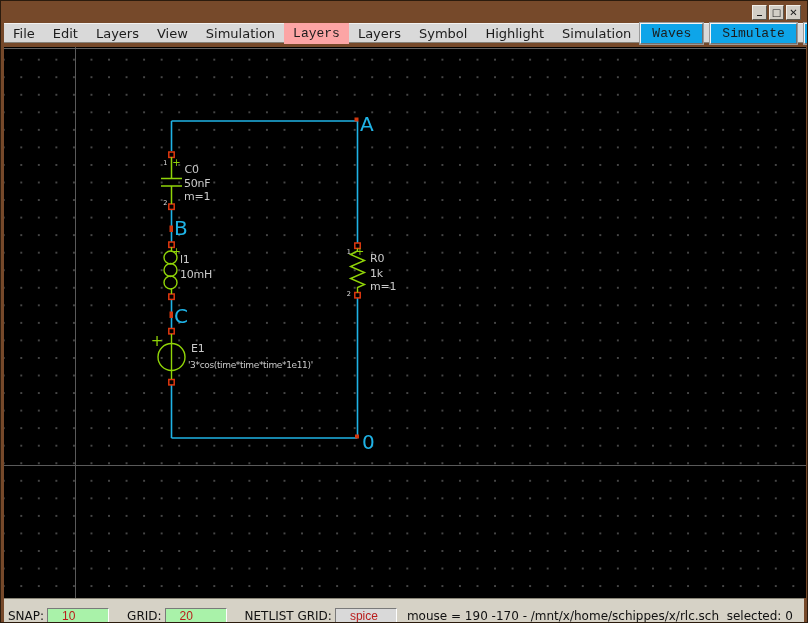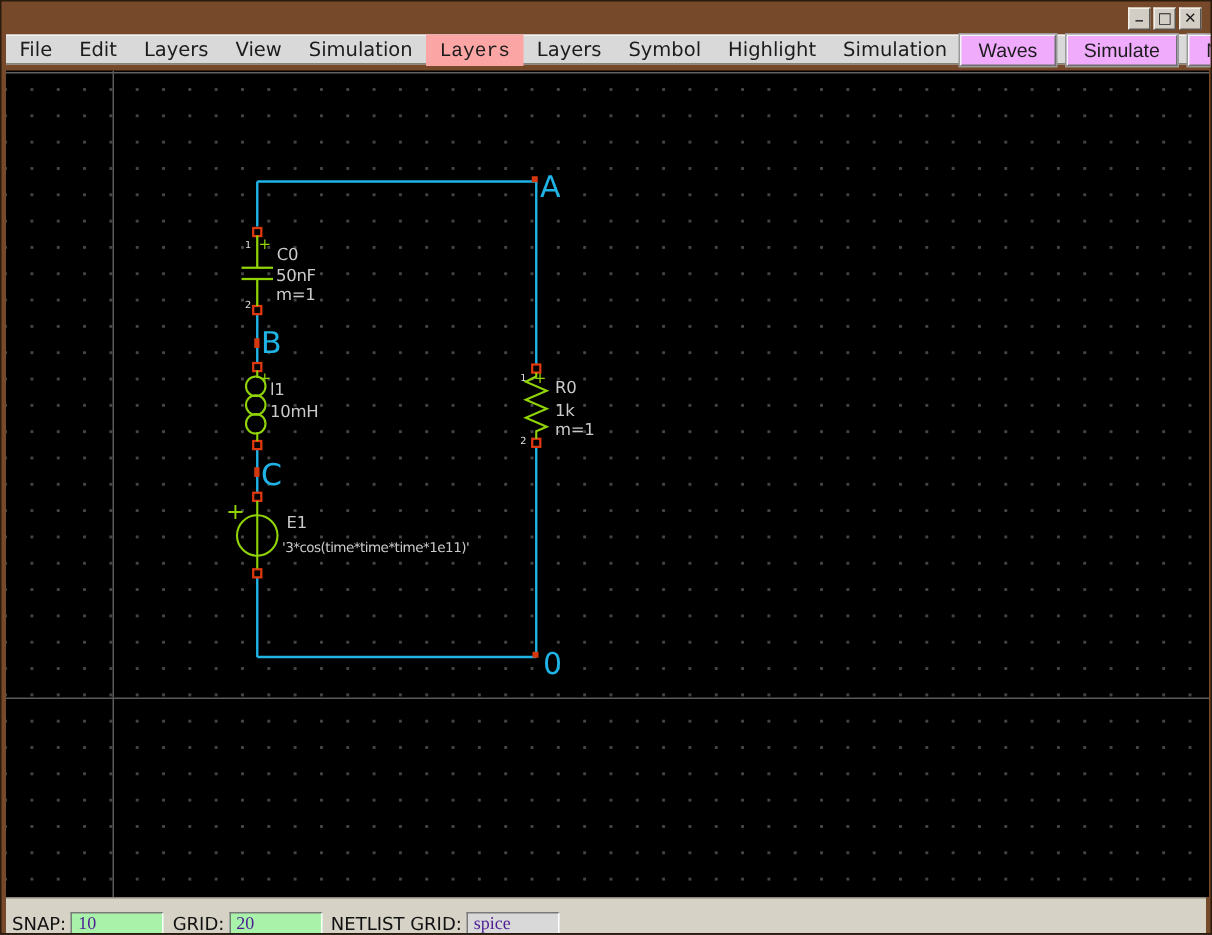--- a/index.html
+++ b/index.html
@@ -33,22 +33,22 @@
   .menubar {
     position:absolute; top:22px; left:3px; right:3px; height:20px;
     background:#d9d9d9; border-top:1px solid #f2f2f2; border-bottom:1px solid #86827a;
     display:flex; align-items:center;
     font-size:13px; color:#1c1c1c;
   }
   .mi { padding:3px 9px; cursor:default; }
   .mi.active { background:#fca5a5;font-family:Liberation Mono, monospace; }
   .tb-spacer { margin-left:auto; }
   .tb {
-    font-family:Liberation Sans, sans-serif;
-    font-size:13px; color:#1c1c1c; background:#f0abfc;
+    font-family:Liberation Mono, monospace;
+    font-size:13px; color:#1c1c1c; background:#0ea5e9;
     border:1px solid; border-color:#f5f5f5 #707070 #707070 #f5f5f5;
     outline:1px solid #9a9a9a; outline-offset:0;
     padding:2px 11px; margin-right:7px; cursor:default;
   }
   .tb:last-child { margin-right:3px; }
 
   
   .canvas {
     position:absolute; top:46px; left:3px; width:802px; height:551px;
     background-color:#000;
@@ -70,26 +70,26 @@
   .statusbar {
     position:absolute; top:597px; left:3px; right:3px; height:34px;
     background:#d6d2c6; border-top:1px solid #8a8678;
     display:flex; align-items:center;
     font-size:12px; color:#111;
   }
   .sb-label { margin-left:4px; }
   .sb-entry {
     width:62px; height:16px; margin-left:3px;
     border:1px solid; border-color:#7a7a7a #fdfdfd #fdfdfd #7a7a7a;
-    font-family:Liberation Serif, serif; font-size:12px; color:#4c1d95;
-    padding:0 4px;
+    font-family:Liberation Sans, sans-serif; font-size:12px; color:#b91c1c;
+    padding:0 14px;
   }
   .sb-entry.green { background:#a9f2a9; }
   .sb-entry.gray  { background:#d9d9d9; }
-  .sb-gap { margin-left:6px; }
+  .sb-gap { margin-left:18px; }
   .mouse-info { margin-left:10px; white-space:pre; }
 </style>
 </head>
 <body>
 
 <div class="window">
 
   <div class="titlebar">
     <span class="win-controls">
       <span class="win-btn min"><span>_</span></span>
@@ -204,15 +204,16 @@
     </svg>
   </div>
 
   <div class="statusbar">
     <span class="sb-label">SNAP:</span>
     <input class="sb-entry green" value="10" style="">
     <span class="sb-label sb-gap">GRID:</span>
     <input class="sb-entry green" value="20" style="">
     <span class="sb-label sb-gap">NETLIST GRID:</span>
     <input class="sb-entry gray" value="spice" style="">
+    <span class="mouse-info">mouse = 190 -170 - /mnt/x/home/schippes/x/rlc.sch  selected: 0</span>
   </div>
 
 </div>
 
 </body></html>

